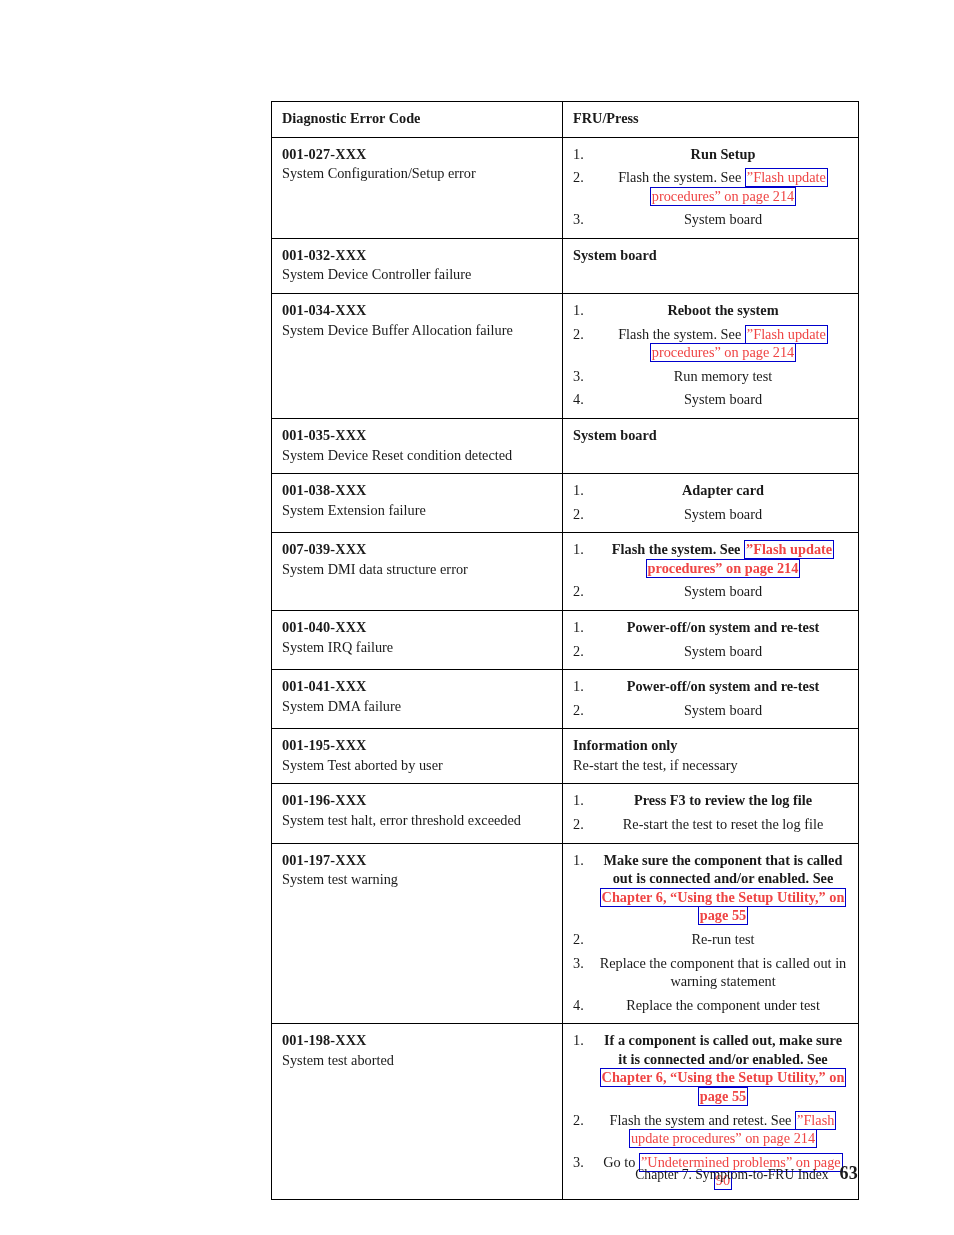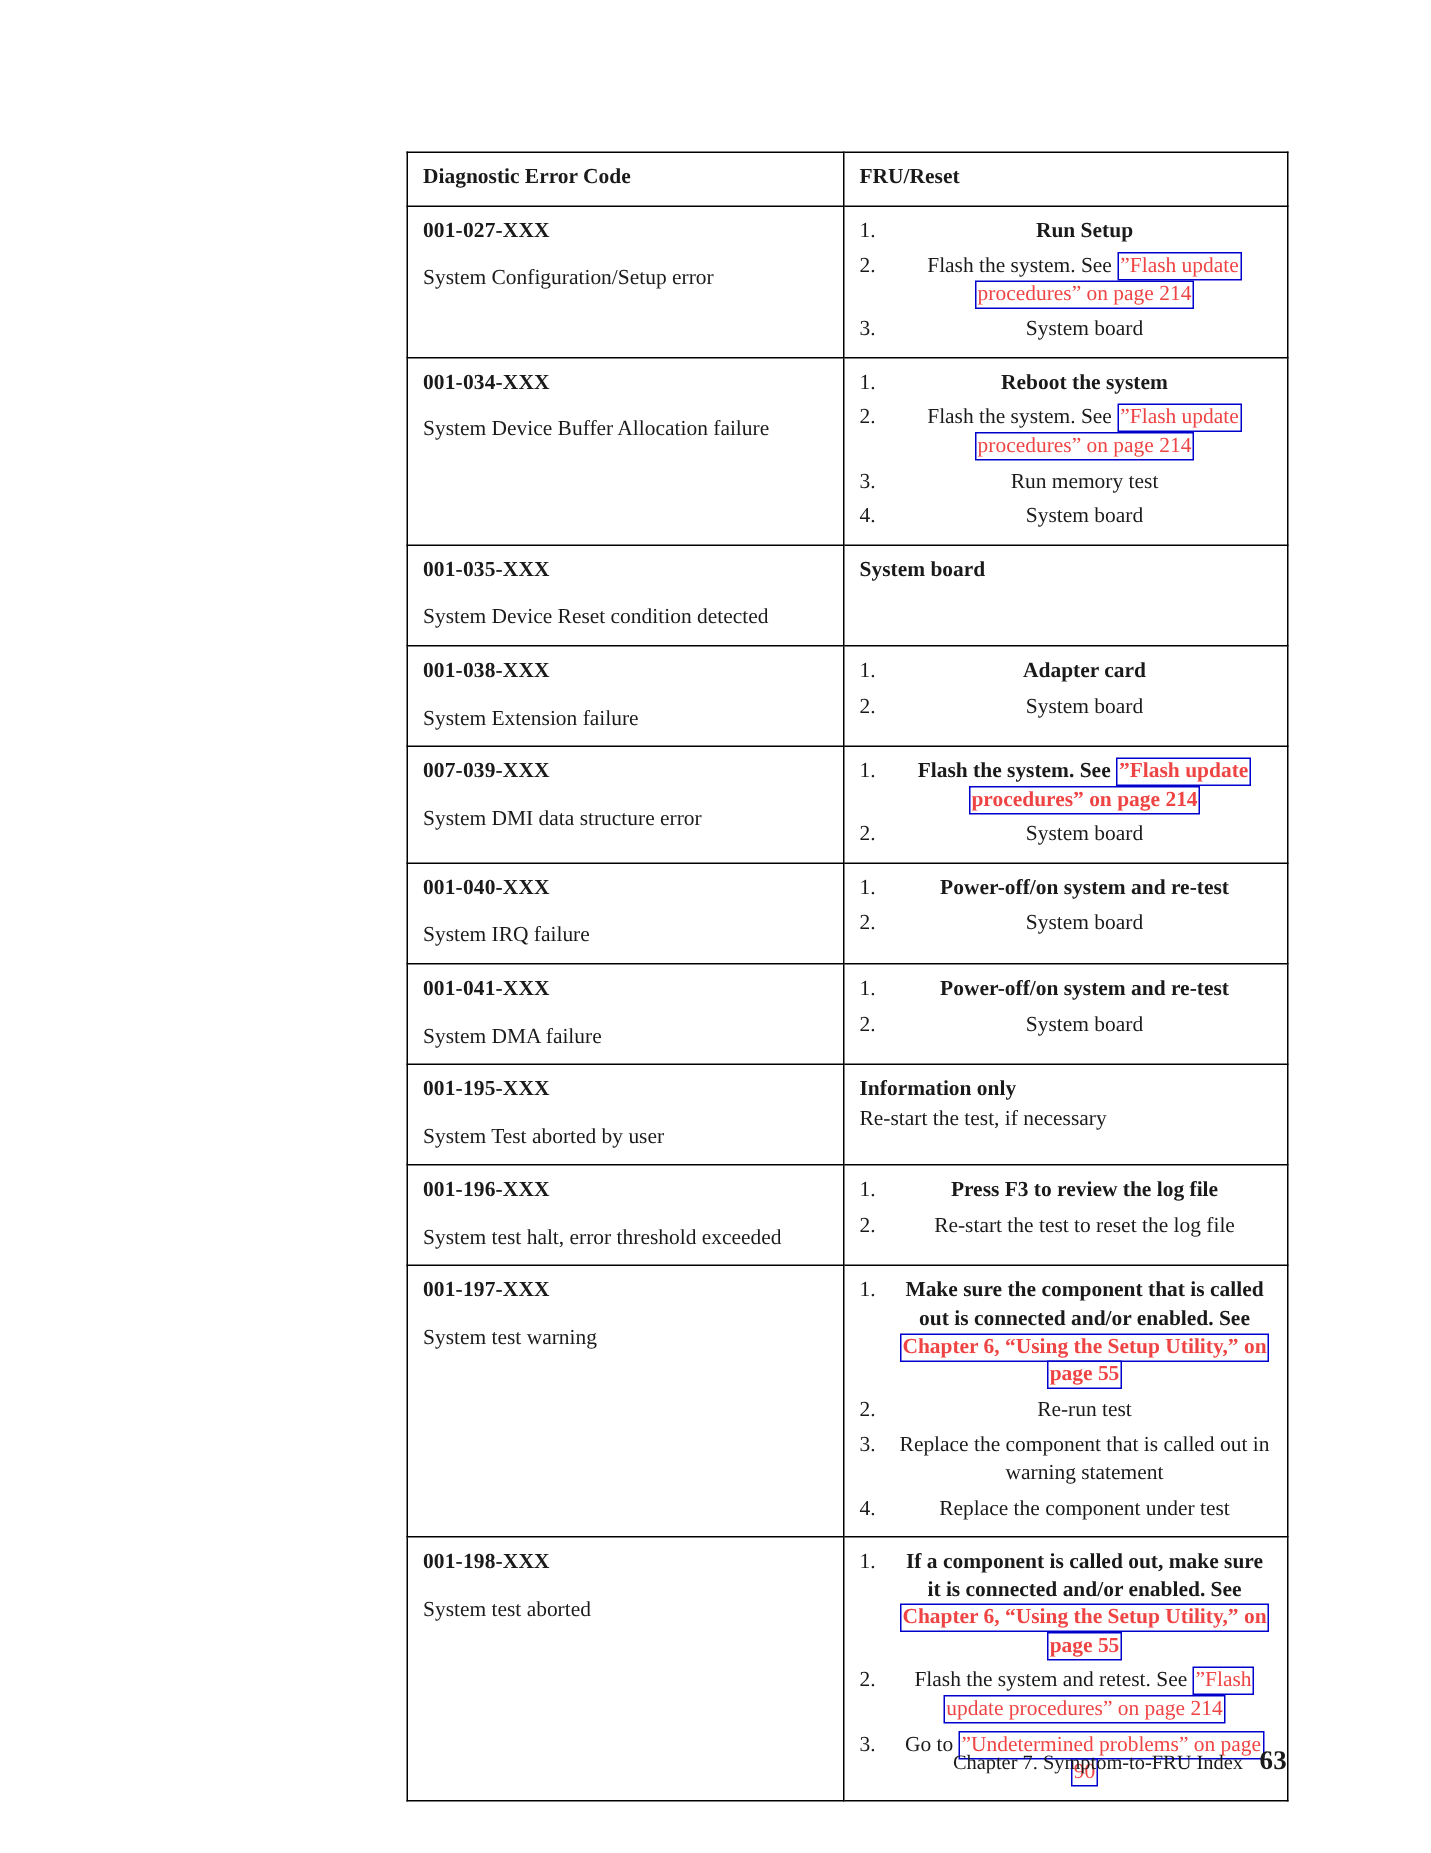--- a/index.html
+++ b/index.html
@@ -54,21 +54,21 @@
     text-align: left;
   }
 
   .code-id {
     font-weight: bold;
     letter-spacing: 0.1px;
     display: block;
   }
   .code-desc {
     display: block;
-    margin-top: 13px;
+    margin-top: 1px;
   }
 
   
   .fru-plain-strong {
     font-weight: bold;
     display: block;
   }
   .fru-plain-line {
     display: block;
     margin-top: 1px;
@@ -139,35 +139,44 @@
 <div class="page">
 
   <table class="fru-table">
     <colgroup>
       <col class="c-code">
       <col class="c-fru">
     </colgroup>
     <thead>
       <tr>
         <th class="hdr-cell">Diagnostic Error Code</th>
-        <th class="hdr-cell">FRU/Reset</th>
+        <th class="hdr-cell">FRU/Press</th>
       </tr>
     </thead>
     <tbody id="table-body">
         <tr>
           <td>
             <span class="code-id">001-027-XXX</span>
             <span class="code-desc">System Configuration/Setup error</span>
           </td>
           <td>
             <ol class="fru-list">
               <li class="bold">Run Setup</li>
               <li class="hang">Flash the system. See <a class="lnk" href="#">”Flash update procedures” on page 214</a></li>
               <li>System board</li>
             </ol>
+          </td>
+        </tr>
+        <tr>
+          <td>
+            <span class="code-id">001-032-XXX</span>
+            <span class="code-desc">System Device Controller failure</span>
+          </td>
+          <td>
+            <span class="fru-plain-strong">System board</span>
           </td>
         </tr>
         <tr>
           <td>
             <span class="code-id">001-034-XXX</span>
             <span class="code-desc">System Device Buffer Allocation failure</span>
           </td>
           <td>
             <ol class="fru-list">
               <li class="bold">Reboot the system</li>

